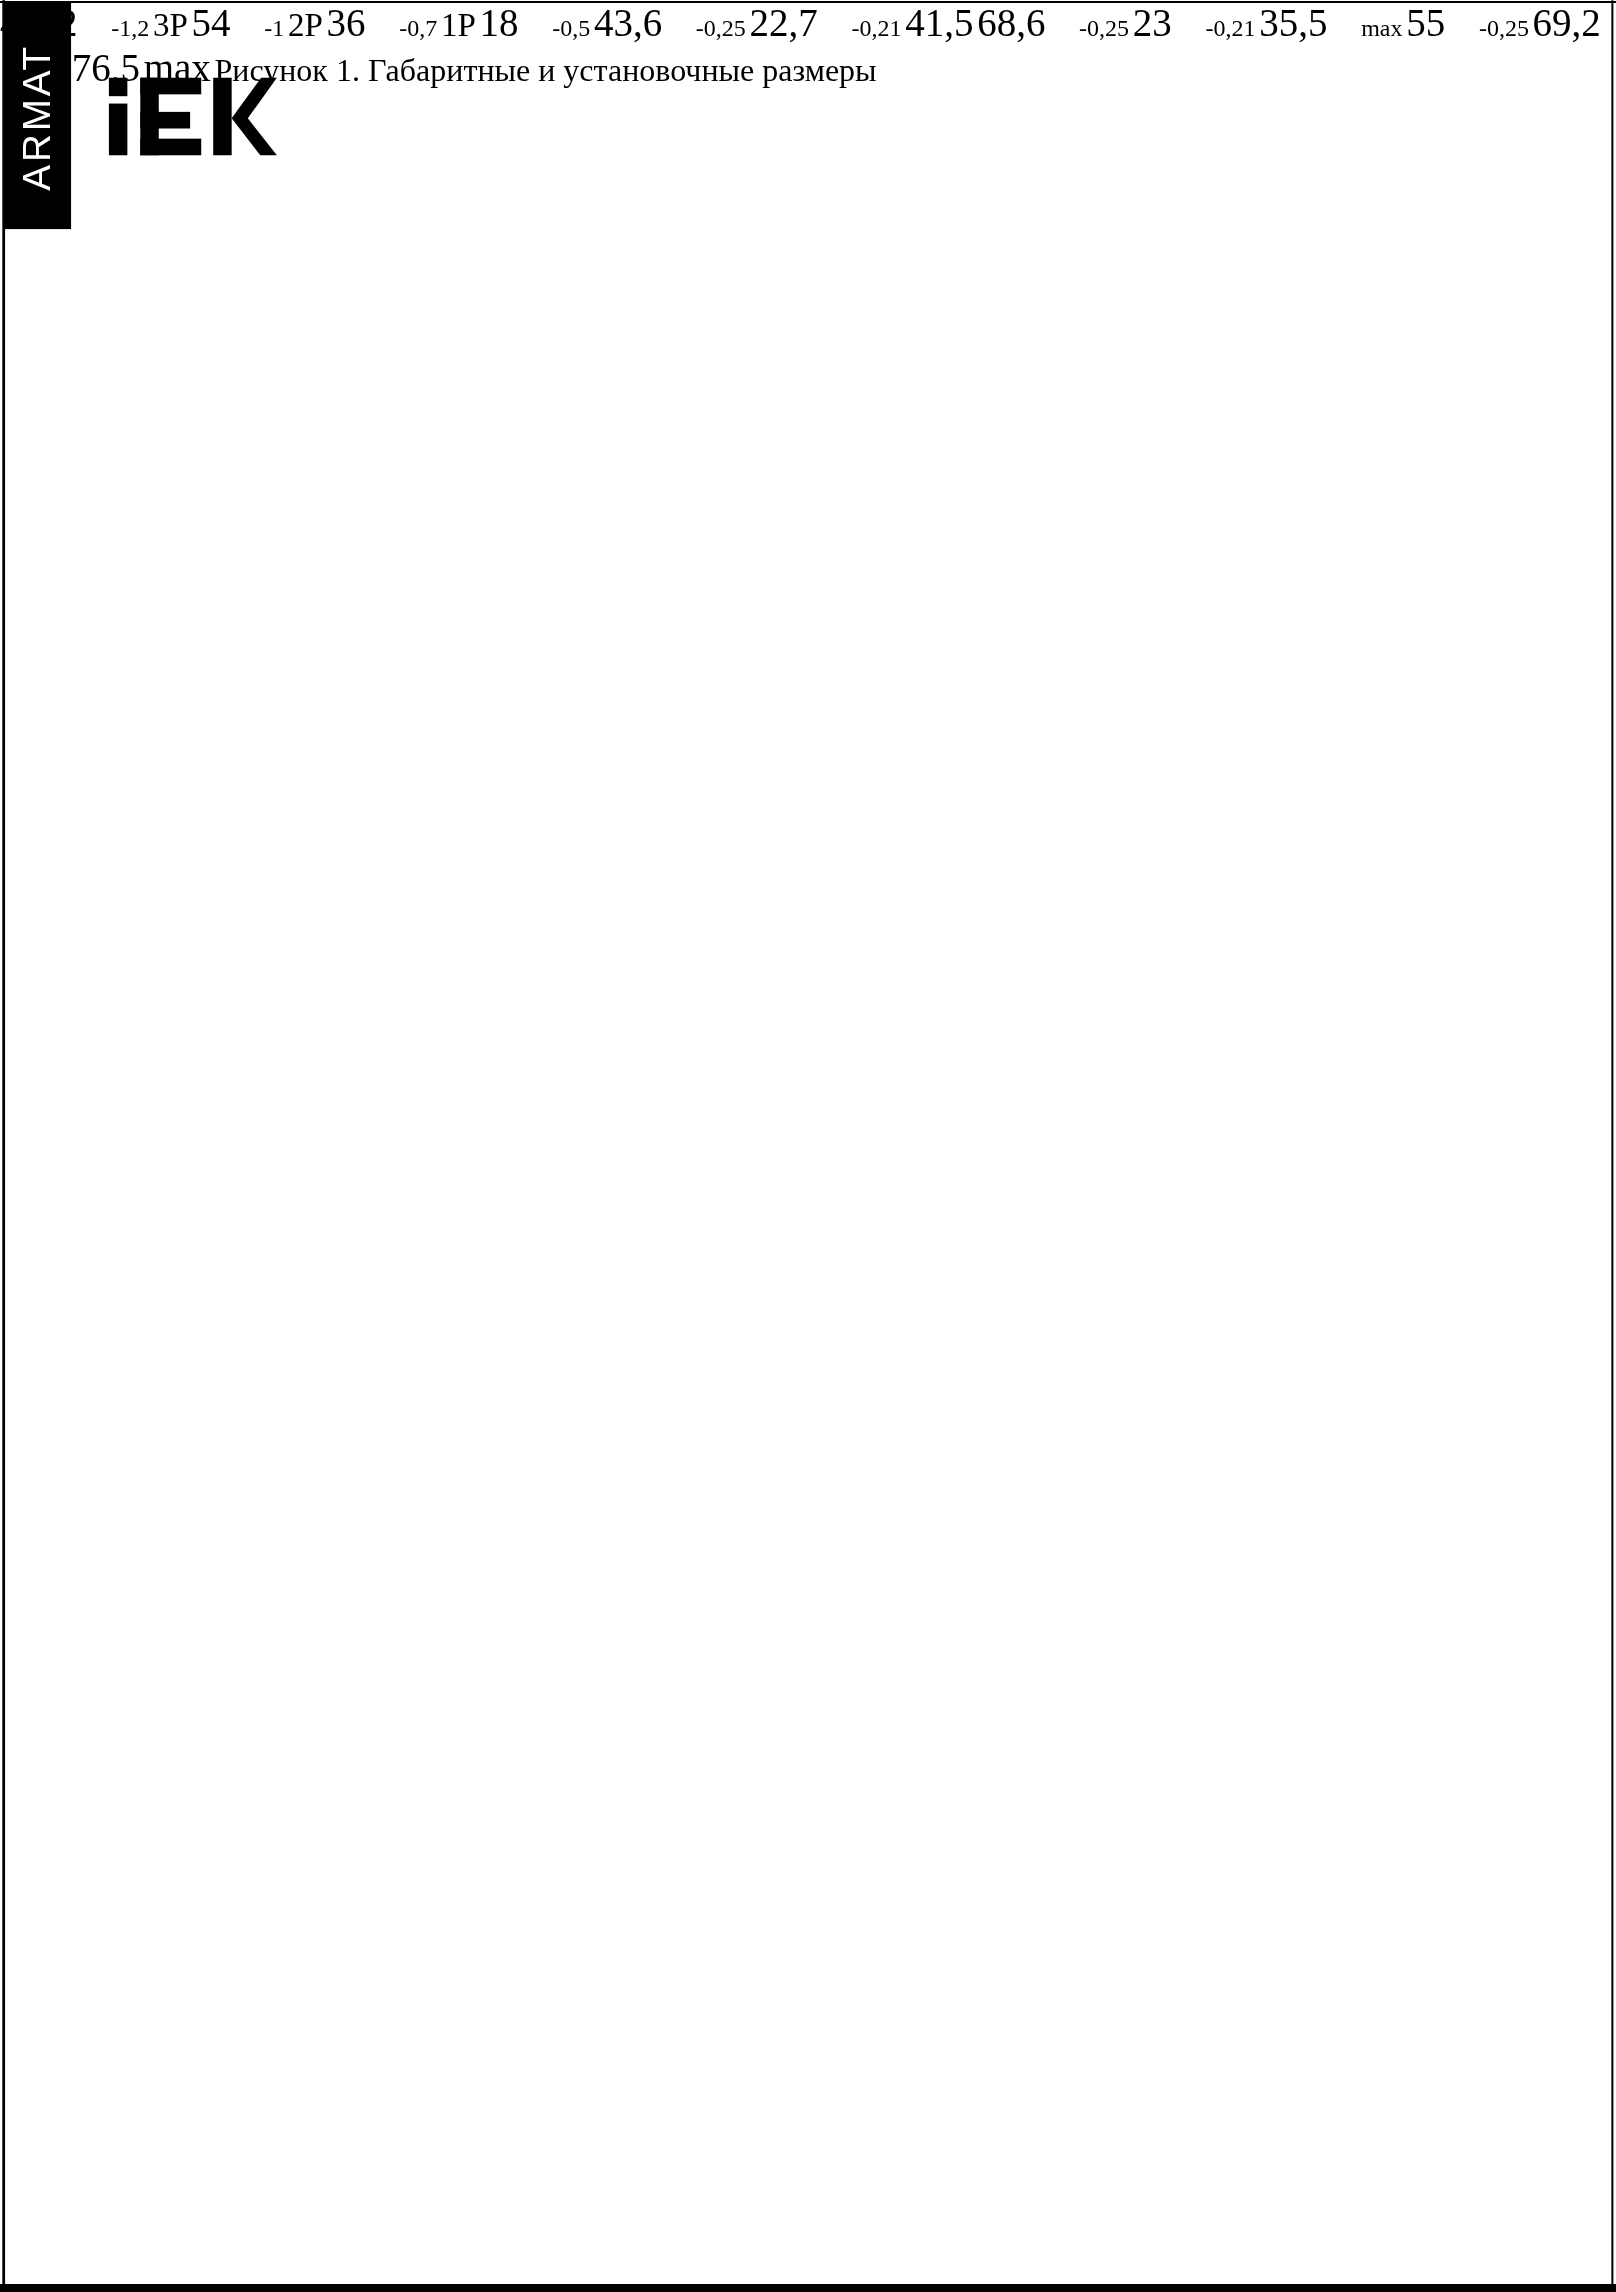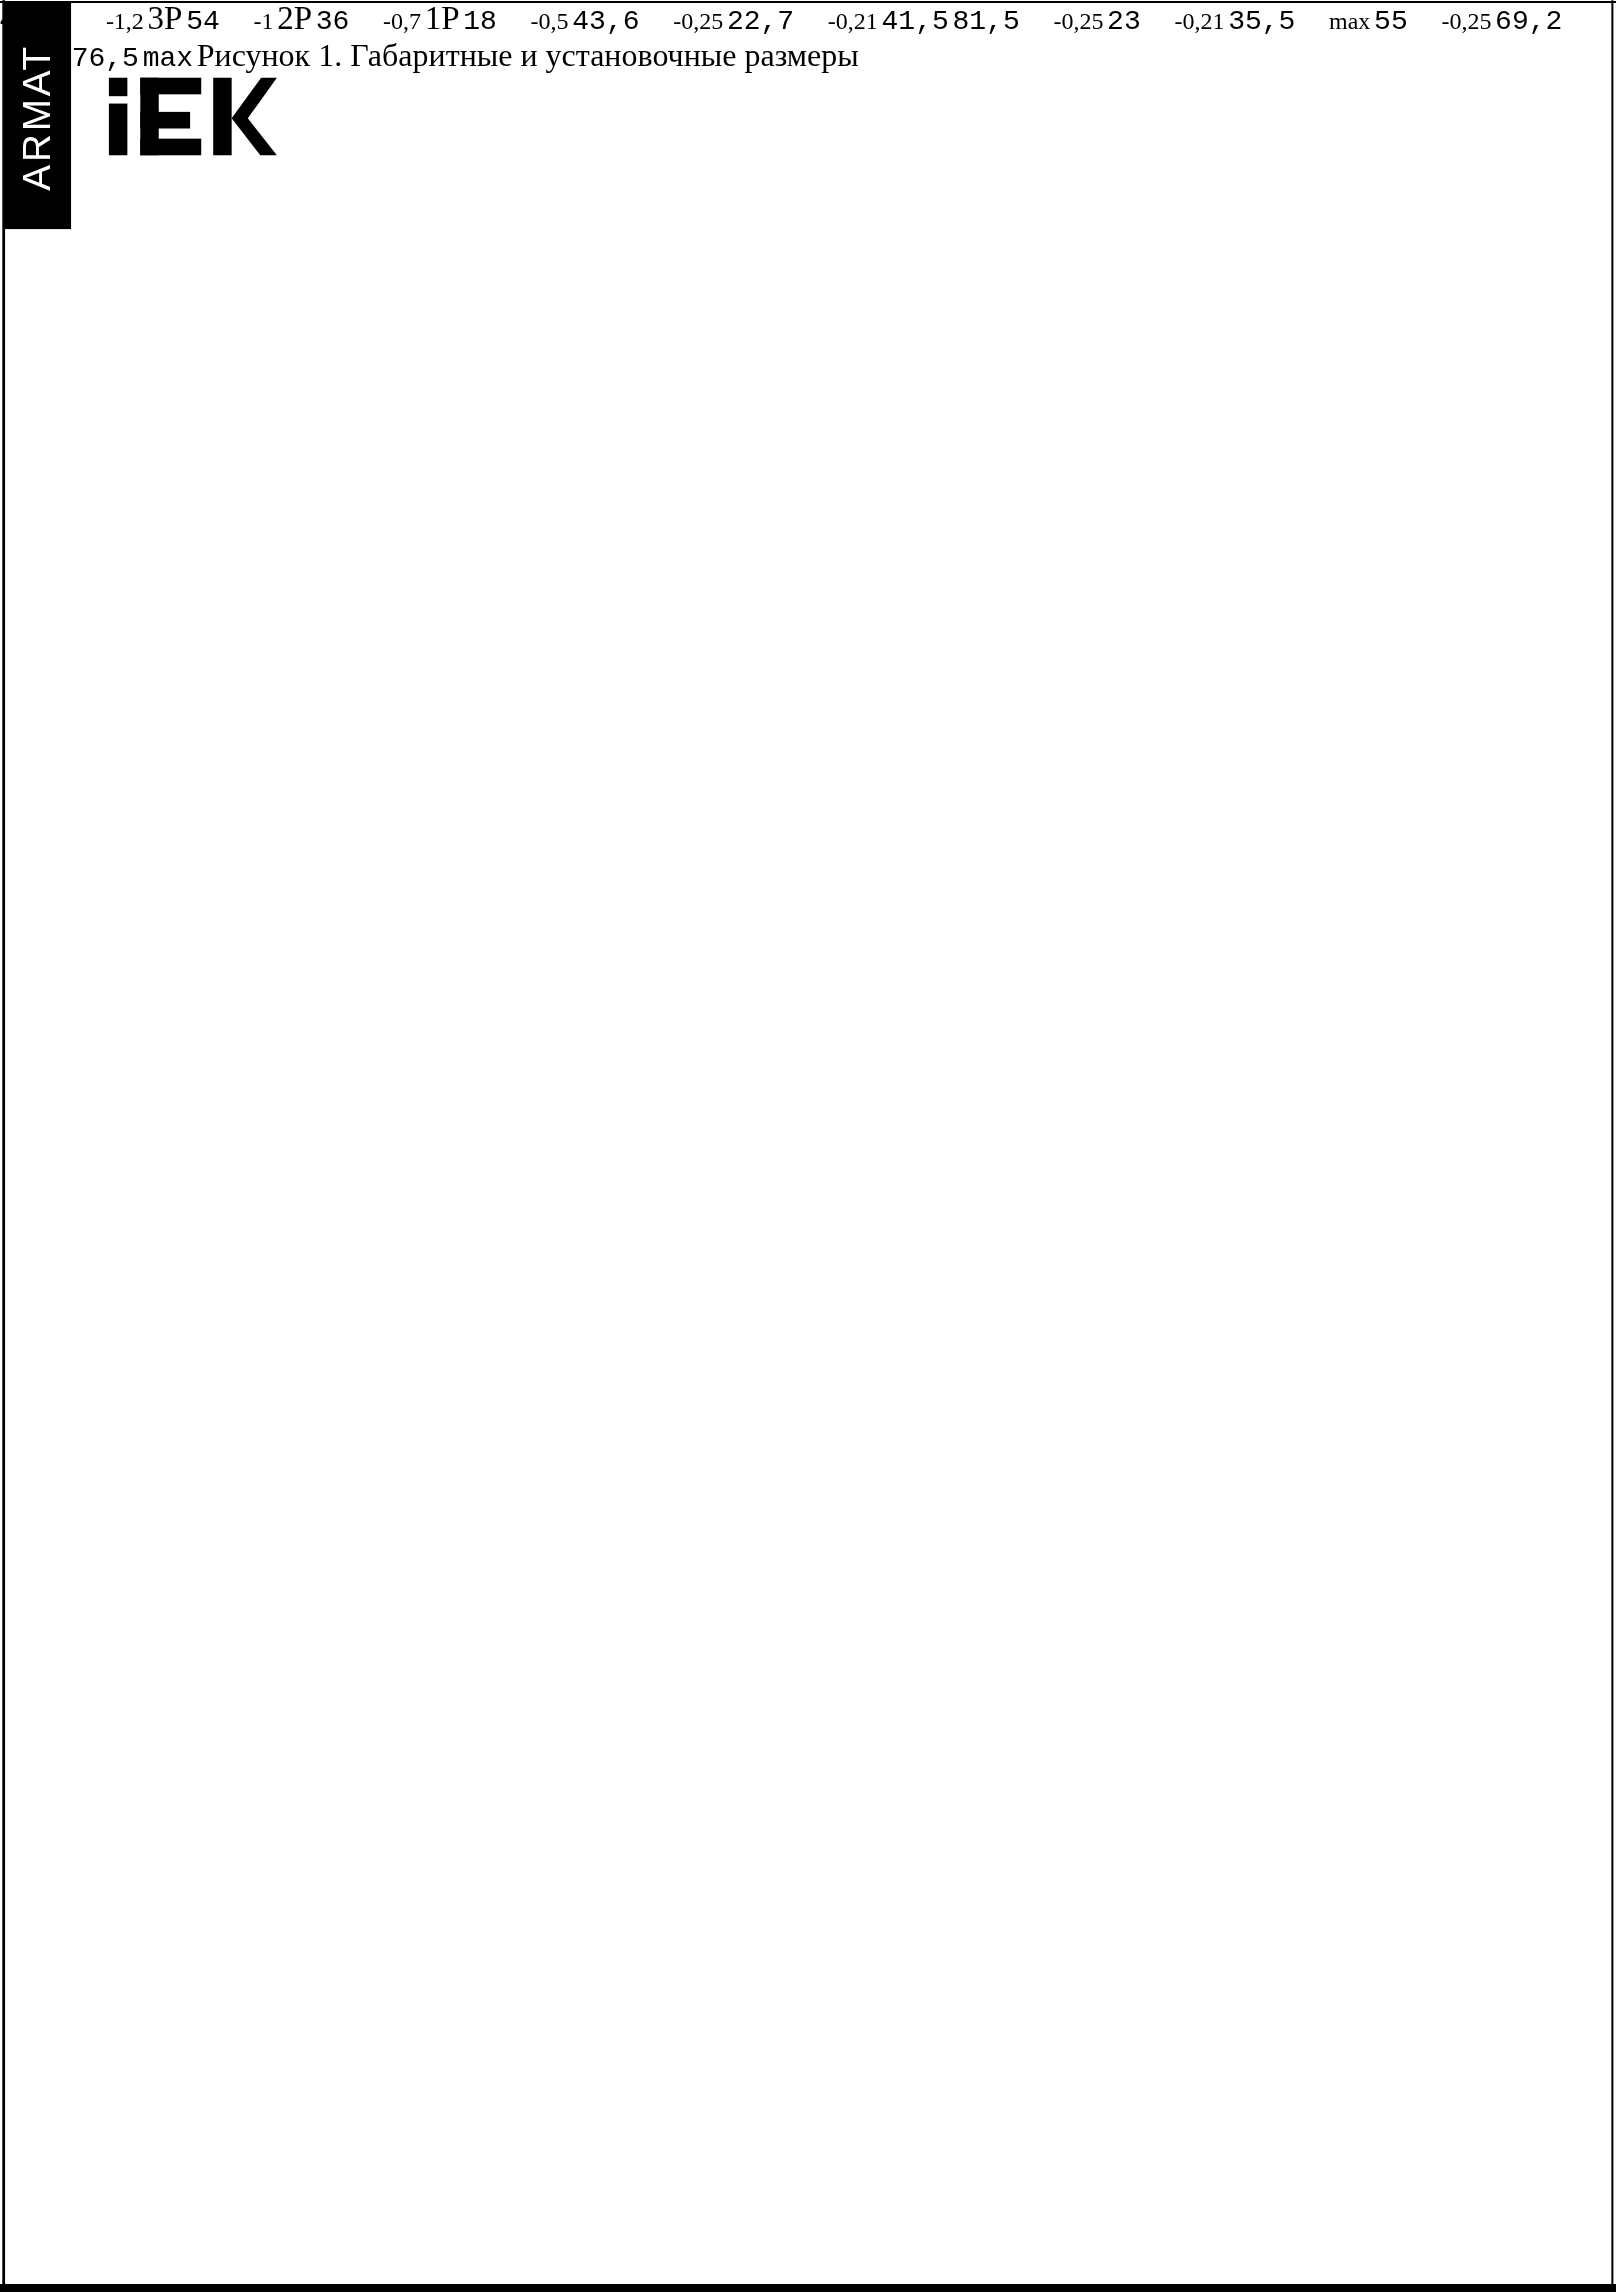--- a/index.html
+++ b/index.html
@@ -1,19 +1,19 @@
 <!DOCTYPE html>
 <html style="font-size:14.8px"><head>
 <meta charset="utf-8">
 <style>
   html,body{margin:0;padding:0;background:#e8e8e8;}
   #page{position:relative;width:1617px;height:2293px;background:#ffffff;overflow:hidden;}
   svg{position:absolute;left:0;top:0;}
   svg text{font-family:"Liberation Sans","DejaVu Sans",sans-serif;fill:#000;}
-  .dim{font-size:28px;font-family:Liberation Mono, monospace;}
+  .dim{font-size:39px;}
   .tol{font-size:24px;margin-left:30px;}
   .pole{font-size:33px;margin-top:40px;}
   .cap{font-size:32px;}
   .armat{font-size:42px;letter-spacing:3px;fill:#ffffff;}
   .hlabel{font-size:25px;font-weight:bold;letter-spacing:1px;fill:#141414;}
   line,path,rect,circle,polygon,ellipse{stroke:#000;fill:none;stroke-linecap:butt;stroke-linejoin:round;}
   .s1{stroke-width:1.1;}
   .s13{stroke-width:1.3;}
   .s15{stroke-width:1.6;}
   .s2{stroke-width:2.2;}
@@ -306,21 +306,21 @@
       <line class="s1" x1="830" y1="712" x2="1046" y2="712">
       <line class="s1" x1="948" y1="880" x2="1046" y2="880">
       <line class="s1" x1="944" y1="1135" x2="1046" y2="1135">
       <line class="s1" x1="890" y1="1307" x2="1036" y2="1307">
       <line class="s1" x1="828" y1="1342" x2="996" y2="1342">
 
       <line class="s1" x1="840" y1="712" x2="840" y2="1342" marker-start="url(#arr)" marker-end="url(#arr)">
       <text class="dim" transform="rotate(-90 830 1056)" x="830" y="1056">41,5</text>
 
       <line class="s1" x1="900" y1="712" x2="900" y2="1307" marker-start="url(#arr)" marker-end="url(#arr)">
-      <text class="dim" transform="rotate(-90 892 1082)" x="892" y="1082">81,5</text>
+      <text class="dim" transform="rotate(-90 892 1082)" x="892" y="1082">68,6</text>
       <text class="tol" transform="rotate(-90 892 982)" x="892" y="982">-0,25</text>
 
       <line class="s1" x1="958" y1="640" x2="958" y2="710" marker-end="url(#arr)">
       <text class="dim" transform="rotate(-90 952 846)" x="952" y="846">23</text>
       <text class="tol" transform="rotate(-90 952 808)" x="952" y="808">-0,21</text>
 
       <line class="s1" x1="958" y1="881" x2="958" y2="1134" marker-start="url(#arr)" marker-end="url(#arr)">
       <text class="dim" transform="rotate(-90 952 1058)" x="952" y="1058">35,5</text>
       <text class="tol" transform="rotate(-90 952 990)" x="952" y="990">max</text>
 

